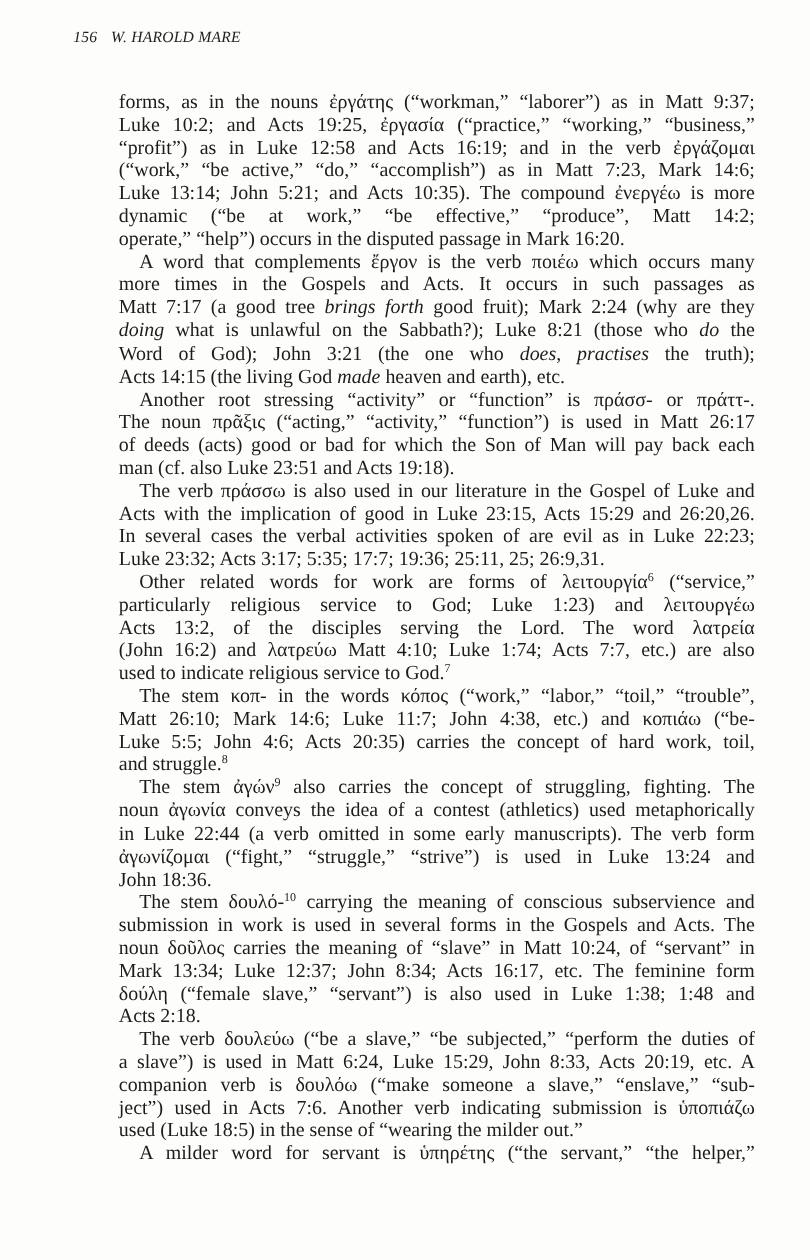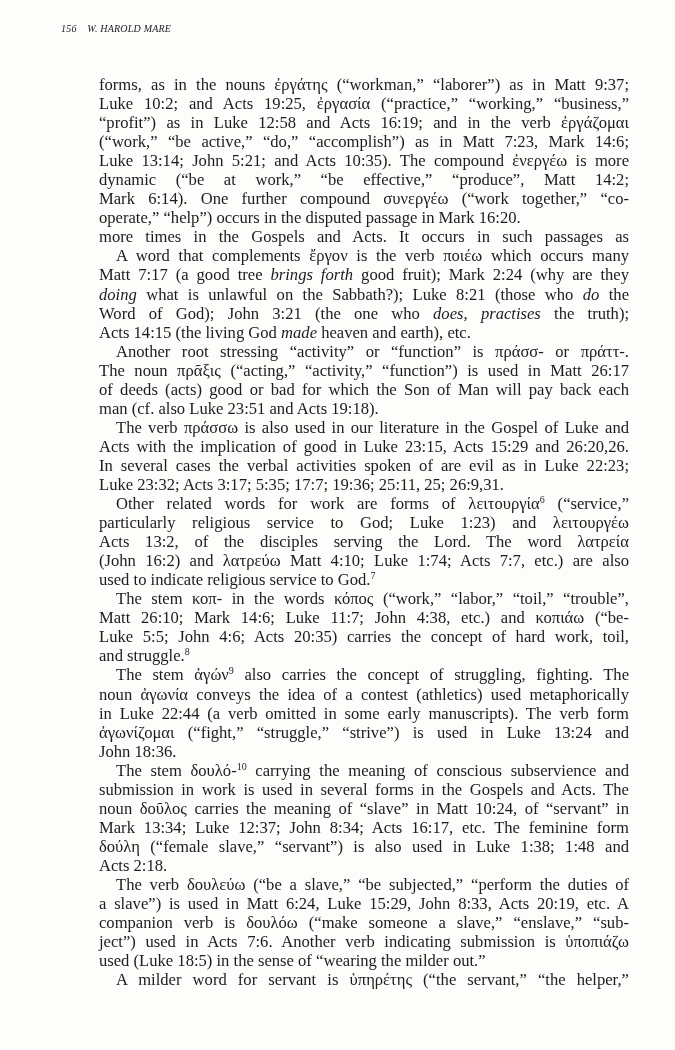--- a/index.html
+++ b/index.html
@@ -12,21 +12,21 @@
       height: 1050px;
       position: relative;
       overflow: hidden;
       font-family: "Liberation Serif", "DejaVu Serif", serif;
       color: #1c1c1c;
     }
     .running-head {
       position: absolute;
       left: 61px;
       top: 23px;
-      font-size: 10px;
+      font-size: 13px;
       font-style: italic;
       letter-spacing: 0.2px;
       color: #222;
     }
     .running-head .pg { margin-right: 8px; }
     .body-text {
       position: absolute;
       left: 61px;
       top: 75px;
       width: 568px;
@@ -55,24 +55,23 @@
   <span>W. HAROLD MARE</span>
 </div>
 
 <div class="body-text" id="body-text">
     <span class="line">forms, as in the nouns ἐργάτης (“workman,” “laborer”) as in Matt 9:37;</span>
     <span class="line">Luke 10:2; and Acts 19:25, ἐργασία (“practice,” “working,” “business,”</span>
     <span class="line">“profit”) as in Luke 12:58 and Acts 16:19; and in the verb ἐργάζομαι</span>
     <span class="line">(“work,” “be active,” “do,” “accomplish”) as in Matt 7:23, Mark 14:6;</span>
     <span class="line">Luke 13:14; John 5:21; and Acts 10:35). The compound ἐνεργέω is more</span>
     <span class="line">dynamic (“be at work,” “be effective,” “produce”, Matt 14:2;</span>
-    <span class="line">Mark 6:14). One further compound συνεργέω (“work together,” “co-</span>
     <span class="line last">operate,” “help”) occurs in the disputed passage in Mark 16:20.</span>
+    <span class="line indent">A word that complements ἔργον is the verb ποιέω which occurs many</span>
     <span class="line">more times in the Gospels and Acts. It occurs in such passages as</span>
-    <span class="line indent">A word that complements ἔργον is the verb ποιέω which occurs many</span>
     <span class="line">Matt 7:17 (a good tree <i>brings forth</i> good fruit); Mark 2:24 (why are they</span>
     <span class="line"><i>doing</i> what is unlawful on the Sabbath?); Luke 8:21 (those who <i>do</i> the</span>
     <span class="line">Word of God); John 3:21 (the one who <i>does</i>, <i>practises</i> the truth);</span>
     <span class="line last">Acts 14:15 (the living God <i>made</i> heaven and earth), etc.</span>
     <span class="line indent">Another root stressing “activity” or “function” is πράσσ- or πράττ-.</span>
     <span class="line">The noun πρᾶξις (“acting,” “activity,” “function”) is used in Matt 26:17</span>
     <span class="line">of deeds (acts) good or bad for which the Son of Man will pay back each</span>
     <span class="line last">man (cf. also Luke 23:51 and Acts 19:18).</span>
     <span class="line indent">The verb πράσσω is also used in our literature in the Gospel of Luke and</span>
     <span class="line">Acts with the implication of good in Luke 23:15, Acts 15:29 and 26:20,26.</span>

